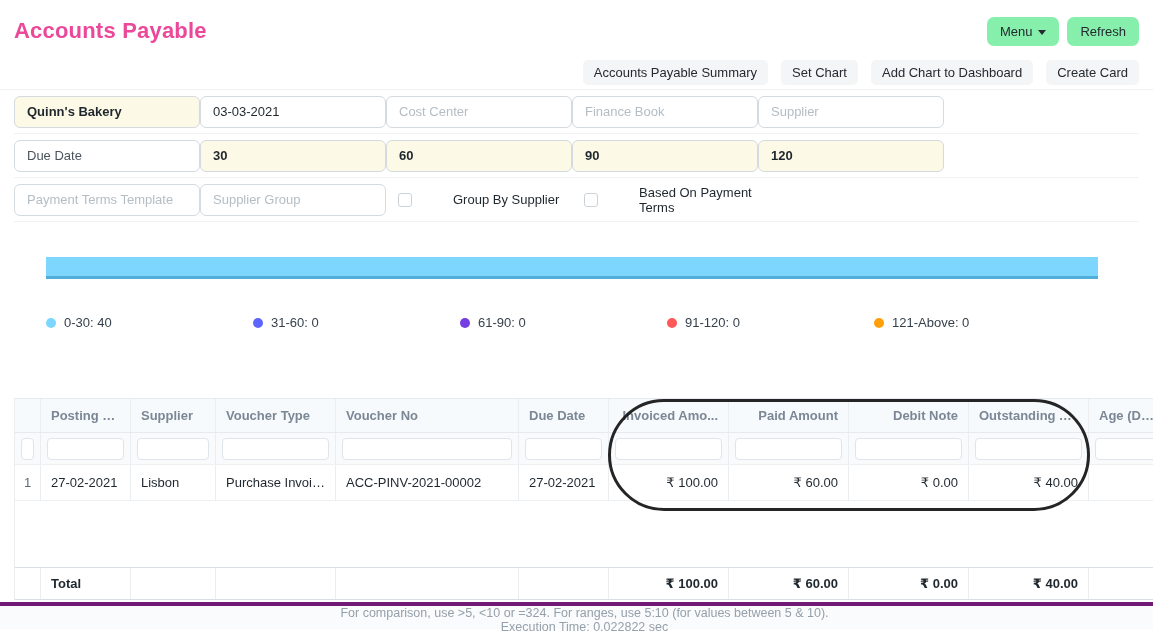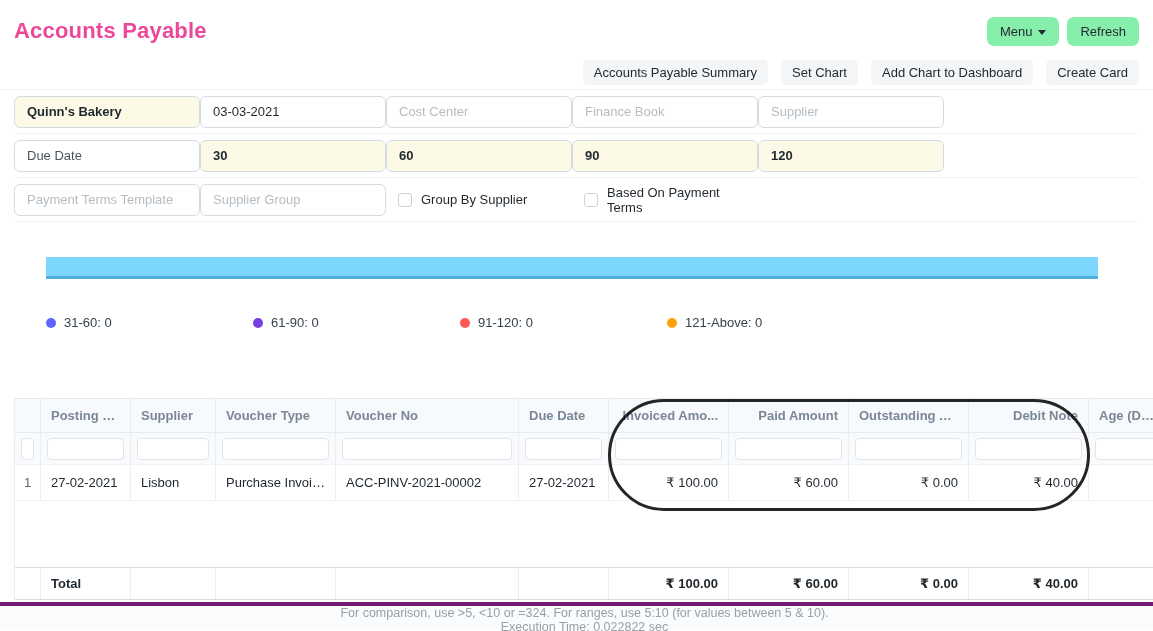--- a/index.html
+++ b/index.html
@@ -26,21 +26,21 @@
   .filter-row { display:flex; gap:0; align-items:center; height:44px; border-bottom:1px solid #f0f2f4; }
   .f-input {
     width:186px; height:32px; border:1px solid #d4dbe0; border-radius:6px;
     padding:0 12px; font-size:13px; font-family:inherit; color:#1f272e; background:#fff; outline:none;
   }
   .f-input::placeholder { color:#b4bdc4; opacity:1; }
   .f-input.highlight { background:#fdf9e7; font-weight:700; }
   .f-input.plain { color:#4a545e; }
   .checkbox-cell { display:flex; align-items:center; gap:9px; width:186px; padding-left:12px; }
   .checkbox { width:14px; height:14px; border:1px solid #cbd3d9; border-radius:3px; background:#fff; flex:0 0 auto; }
-  .checkbox-label { color:#1f272e; }
+  .checkbox-label { color:#1f272e;margin-left:32px; }
   
   .chart-section { height:176px; padding-top:35px; }
   .chart-bar-track { margin:0 55px 0 46px; height:22px; position:relative; }
   .chart-bar { height:22px; width:100%; border-bottom:3px solid rgba(45,140,190,.55); }
   .chart-legend { display:flex; margin:36px 0 0 46px; }
   .legend-item { display:flex; align-items:center; gap:8px; width:207px; }
   .legend-dot { width:10px; height:10px; border-radius:50%; flex:0 0 auto; }
   .legend-label { font-size:13px; font-weight:500; color:#36414c; }
   
   .datatable { margin-left:14px; width:1139px; overflow:hidden; border-left:1px solid #ebeef1; }
@@ -113,20 +113,24 @@
     </div>
   </div>
 </section>
 
 <section class="chart-section">
   <div class="chart-bar-track">
     <div class="chart-bar" style="background-color: rgb(124, 214, 253);"></div>
   </div>
   <div class="chart-legend">
     <div class="legend-item">
+      <span class="legend-dot" style="background-color: rgb(124, 214, 253);"></span>
+      <span class="legend-label">0-30: 40</span>
+    </div>
+    <div class="legend-item">
       <span class="legend-dot" style="background-color: rgb(94, 100, 255);"></span>
       <span class="legend-label">31-60: 0</span>
     </div>
     <div class="legend-item">
       <span class="legend-dot" style="background-color: rgb(116, 62, 226);"></span>
       <span class="legend-label">61-90: 0</span>
     </div>
     <div class="legend-item">
       <span class="legend-dot" style="background-color: rgb(255, 88, 88);"></span>
       <span class="legend-label">91-120: 0</span>
@@ -141,22 +145,22 @@
 <section class="datatable">
   <div class="dt-row dt-head">
     <div class="dt-cell c0"></div>
     <div class="dt-cell c1">Posting D...</div>
     <div class="dt-cell c2">Supplier</div>
     <div class="dt-cell c3">Voucher Type</div>
     <div class="dt-cell c4">Voucher No</div>
     <div class="dt-cell c5">Due Date</div>
     <div class="dt-cell c6">Invoiced Amo...</div>
     <div class="dt-cell c7">Paid Amount</div>
+    <div class="dt-cell c8">Debit Note</div>
     <div class="dt-cell c9">Outstanding A...</div>
-    <div class="dt-cell c8">Debit Note</div>
     <div class="dt-cell c10">Age (Da...</div>
   </div>
   <div class="dt-row dt-filter">
     <div class="dt-cell c0">
         <input class="dt-filter-input" style="">
       </div>
     <div class="dt-cell c1">
         <input class="dt-filter-input" style="">
       </div>
     <div class="dt-cell c2">

